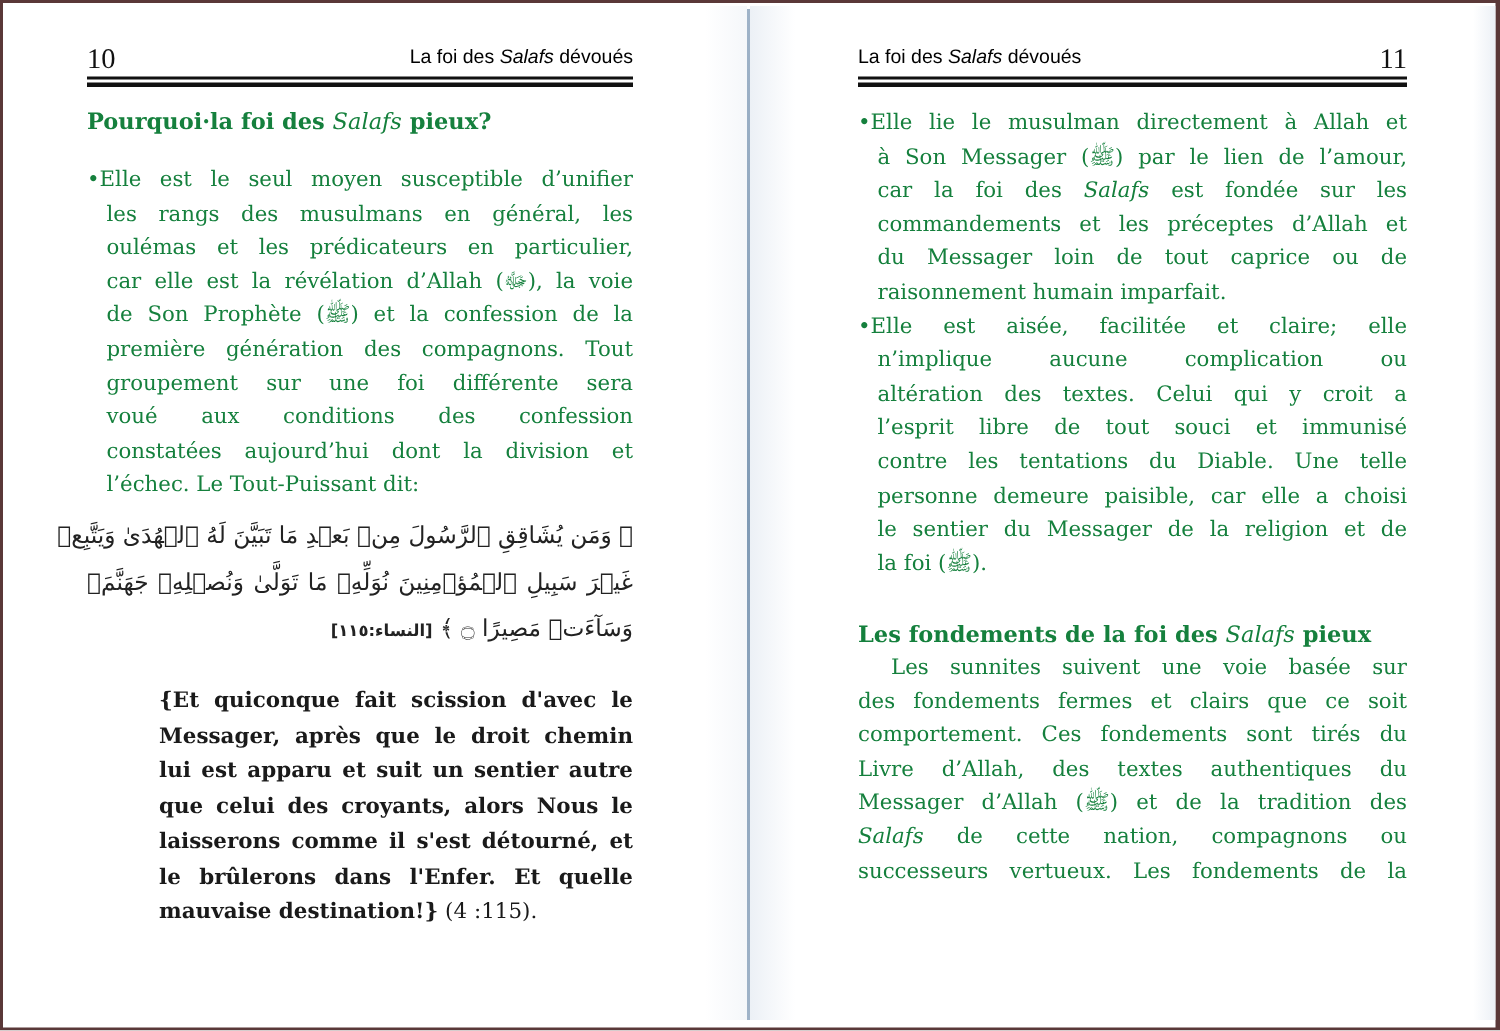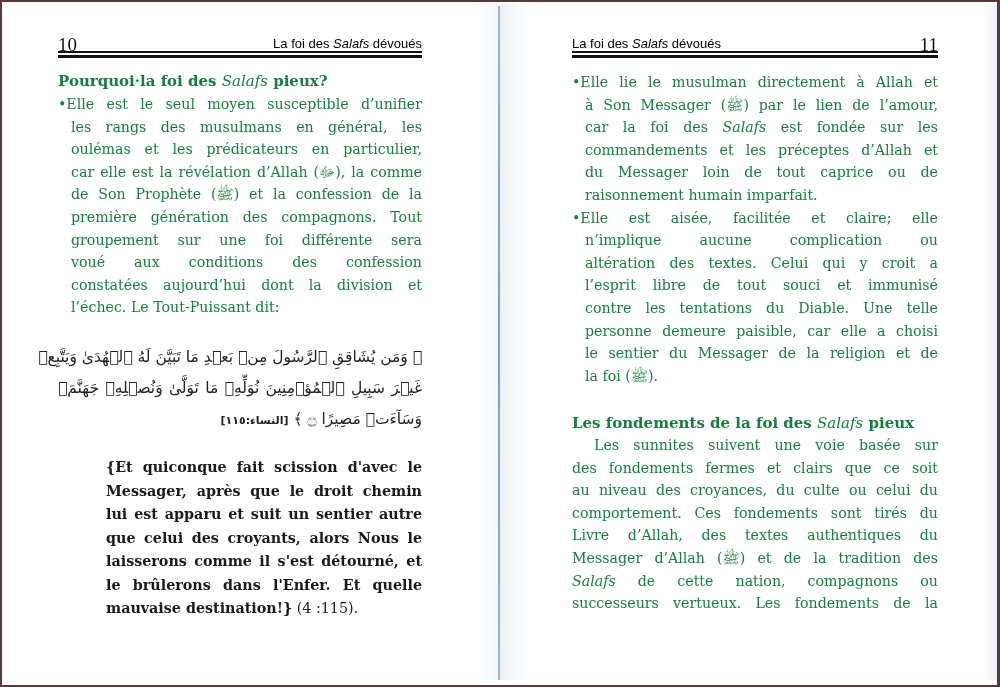--- a/index.html
+++ b/index.html
@@ -24,21 +24,21 @@
     .right-edge-shade {
       position: absolute; left: 982px; top: 4px; width: 15px; height: 676px;
       background: linear-gradient(to right, rgba(255,255,255,0), rgba(228,234,242,0.7));
     }
     .page { position: absolute; top: 0; }
     .page-left { left: 58px; width: 364px; }
     .page-right { left: 572px; width: 366px; }
 
     .running-head {
       position: absolute; top: 30px; left: 0; right: 0; height: 30px;
-      display: flex; align-items: center; justify-content: space-between;
+      display: flex; align-items: flex-start; justify-content: space-between;
     }
     .folio { font-family: "Liberation Serif", serif; font-size: 19px; line-height: 20px; color: #111; }
     .head-title { font-family: "Liberation Sans", sans-serif; font-size: 13px; line-height: 16px; color: #000000; padding-bottom: 2px; }
     .head-title i { font-style: italic; }
     .rule {
       position: absolute; top: 51px; left: 0; right: 0; height: 7px;
       border-top: 2px solid #111; border-bottom: 3px solid #111;
     }
 
     .body-text {
@@ -82,25 +82,25 @@
 
 <div class="page page-left">
   <div class="running-head">
     <span class="folio">10</span>
     <span class="head-title"><span>La foi des </span><i>Salafs</i><span> dévoués</span></span>
   </div>
   <div class="rule"></div>
 
   <div class="body-text" style="top:70px;">
     <div class="heading"><span>Pourquoi·la foi des </span><i>Salafs</i><span> pieux?</span></div>
-    <div style="margin-top:1px;">
+    <div style="margin-top:17px;">
       <span class="line">•Elle  est  le seul moyen susceptible d’unifier</span>
       <span class="line indent">les  rangs des musulmans en général, les</span>
       <span class="line indent">oulémas  et  les  prédicateurs en particulier,</span>
-      <span class="line indent">car elle est la révélation d’Allah (ﷻ), la comme</span>
+      <span class="line indent">car elle est la révélation d’Allah (ﷻ), la voie</span>
       <span class="line indent">de  Son  Prophète  (ﷺ)  et la confession de la</span>
       <span class="line indent">première génération des compagnons. Tout</span>
       <span class="line indent">groupement  sur  une  foi  différente sera</span>
       <span class="line indent">voué   aux   conditions   des   confession</span>
       <span class="line indent">constatées aujourd’hui dont la  division et</span>
       <span class="line indent last">l’échec. Le Tout-Puissant dit:</span>
     </div>
   </div>
 
   <div class="quran" style="top:342px;">
@@ -145,20 +145,19 @@
       <span class="line indent">personne  demeure paisible, car elle a choisi</span>
       <span class="line indent">le  sentier  du   Messager de la religion et de</span>
       <span class="line indent last">la foi (ﷺ).</span>
     </div>
   </div>
 
   <div class="body-text" style="top:412px;">
     <div class="heading"><span>Les fondements de la foi des </span><i>Salafs</i><span> pieux</span></div>
     <span class="line para-indent">Les  sunnites   suivent  une  voie basée sur</span>
     <span class="line">des  fondements  fermes  et  clairs  que ce soit</span>
-    <span class="line">au niveau des croyances, du culte ou celui du</span>
     <span class="line">comportement.  Ces fondements sont tirés du</span>
     <span class="line">Livre   d’Allah,   des  textes  authentiques  du</span>
     <span class="line">Messager  d’Allah  (ﷺ)  et  de  la tradition des</span>
     <span class="line"><i>Salafs</i><span>   de    cette    nation,   compagnons   ou</span></span>
     <span class="line">successeurs  vertueux.  Les  fondements de la</span>
   </div>
 </div>
 
 </body></html>

